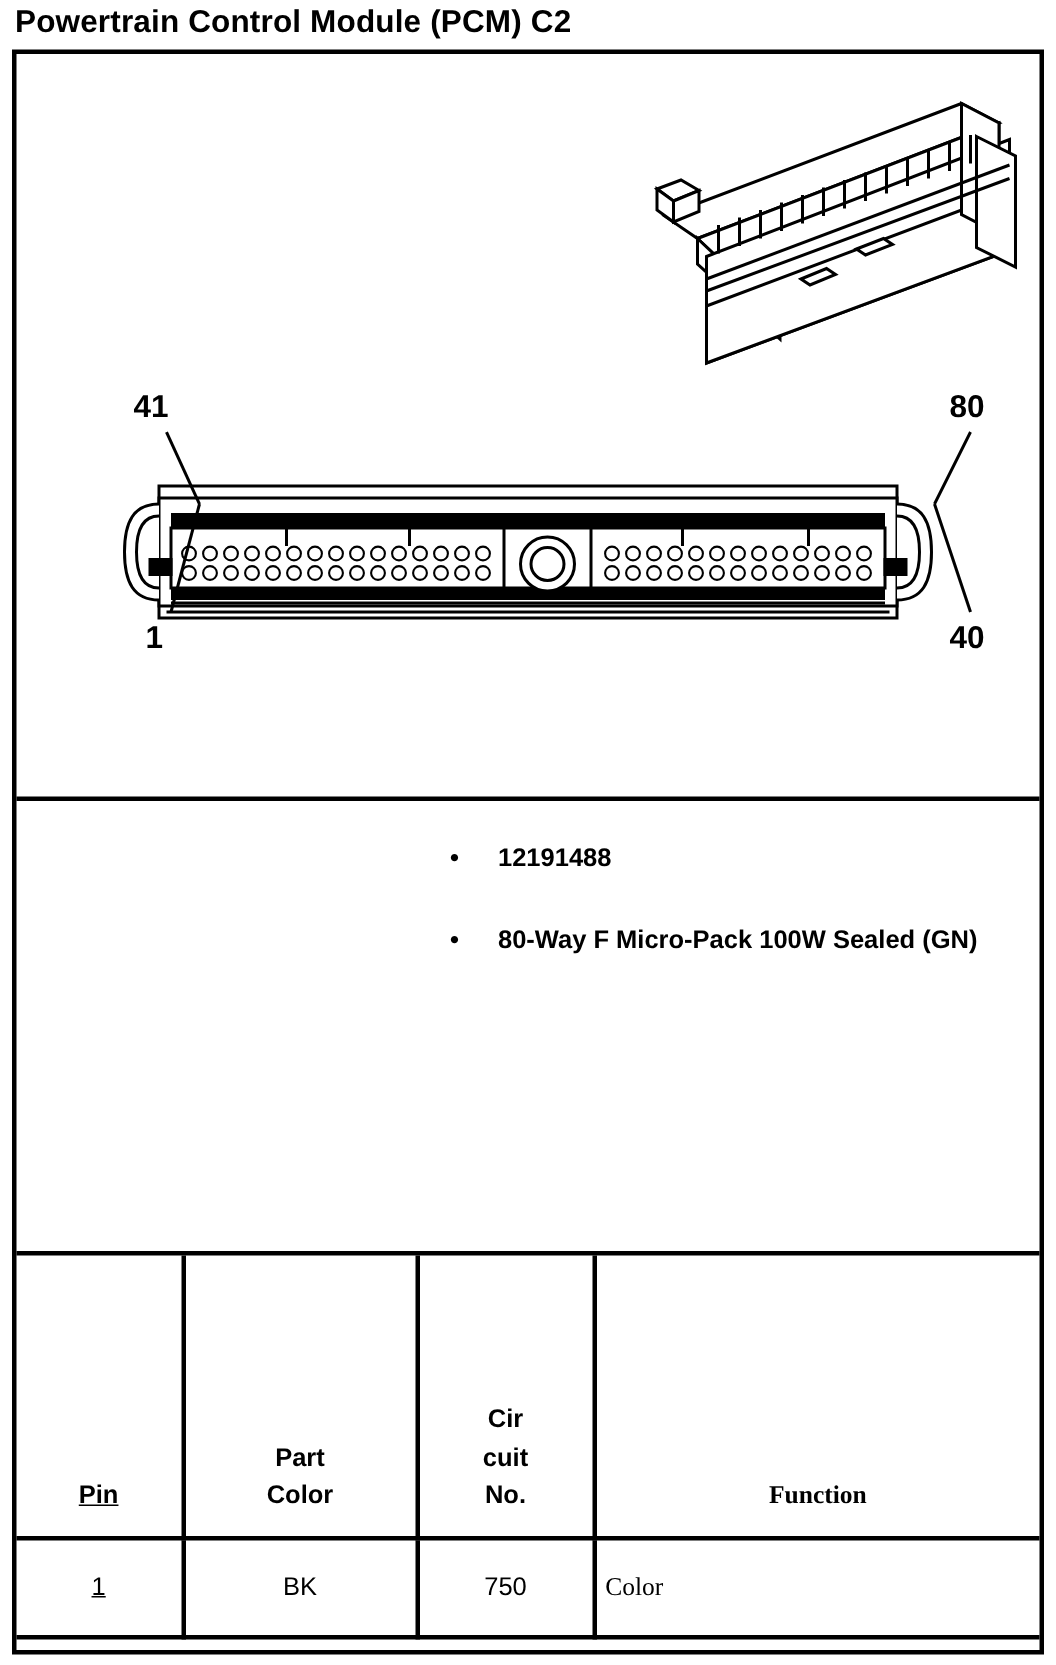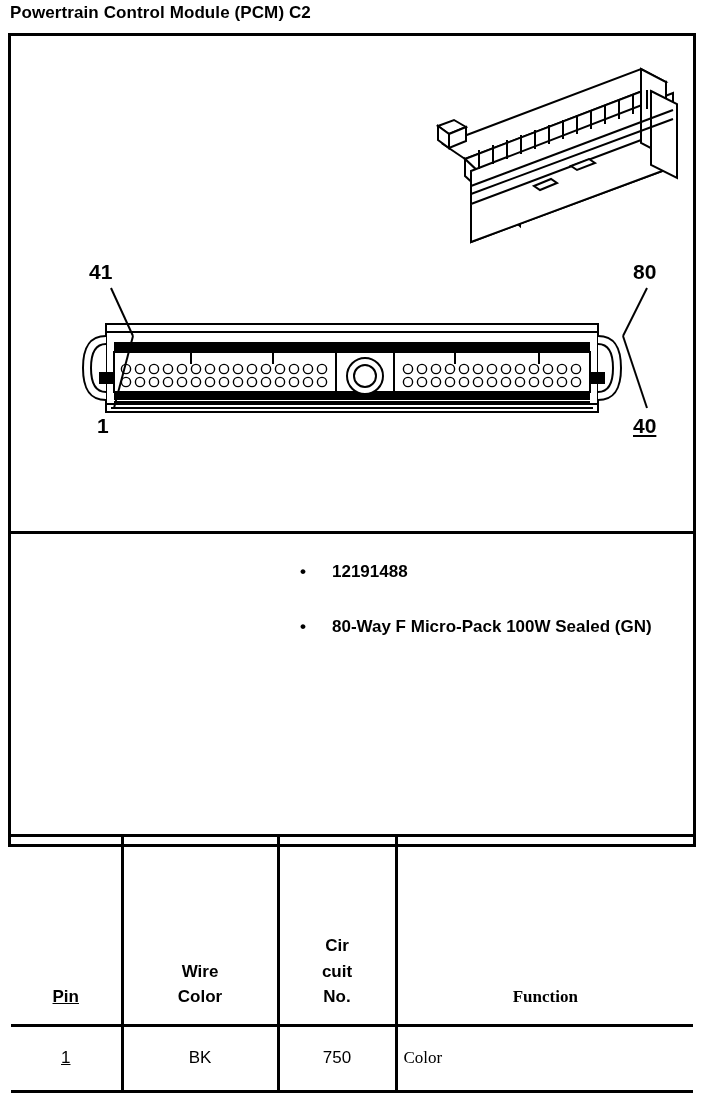--- a/index.html
+++ b/index.html
@@ -20,33 +20,33 @@
     position: relative;
     width: 704px;
     height: 1110px;
   }
 
   
   .doc-title {
     position: absolute;
     left: 10px;
     top: 3px;
-    font-size: 17px;
+    font-size: 21px;
     font-weight: bold;
     letter-spacing: 0.1px;
     white-space: nowrap;
   }
 
   
   .frame {
     position: absolute;
     left: 8px;
     top: 33px;
     width: 688px;
-    height: 814px;
+    height: 1070px;
     border: 3px solid #000;
     box-sizing: border-box;
     padding-left: 36px;
   }
 
   
   .illus {
     position: absolute;
     left: 0;
     top: 0;
@@ -65,21 +65,21 @@
 
   .pin-label {
     position: absolute;
     font-size: 21px;
     font-weight: bold;
     font-family: "Liberation Sans", sans-serif;
   }
   .pin-41 { left: 78px; top: 224px; }
   .pin-80 { left: 622px; top: 224px; }
   .pin-1  { left: 86px; top: 378px; }
-  .pin-40 { left: 622px; top: 378px; text-decoration: underline; }
+  .pin-40 { left: 622px; top: 378px; }
 
   
   .cpi-row {
     position: absolute;
     left: 0;
     top: 498px;
     width: 682px;
     height: 303px;
     border-bottom: 3px solid #000;
     box-sizing: border-box;
@@ -344,21 +344,21 @@
         </div>
       </div>
     </div>
 
     <div class="pin-table">
       <table class="pins">
         <thead>
           <tr>
             <th class="col-pin">Pin</th>
             <th class="col-wire">
-              <div>Wire</div>
+              <div>Part</div>
               <div>Color</div>
             </th>
             <th class="col-cir">
               <div>Cir</div>
               <div>cuit</div>
               <div>No.</div>
             </th>
             <th class="col-fn" style="text-align:center !important;">Function</th>
           </tr>
         </thead>

